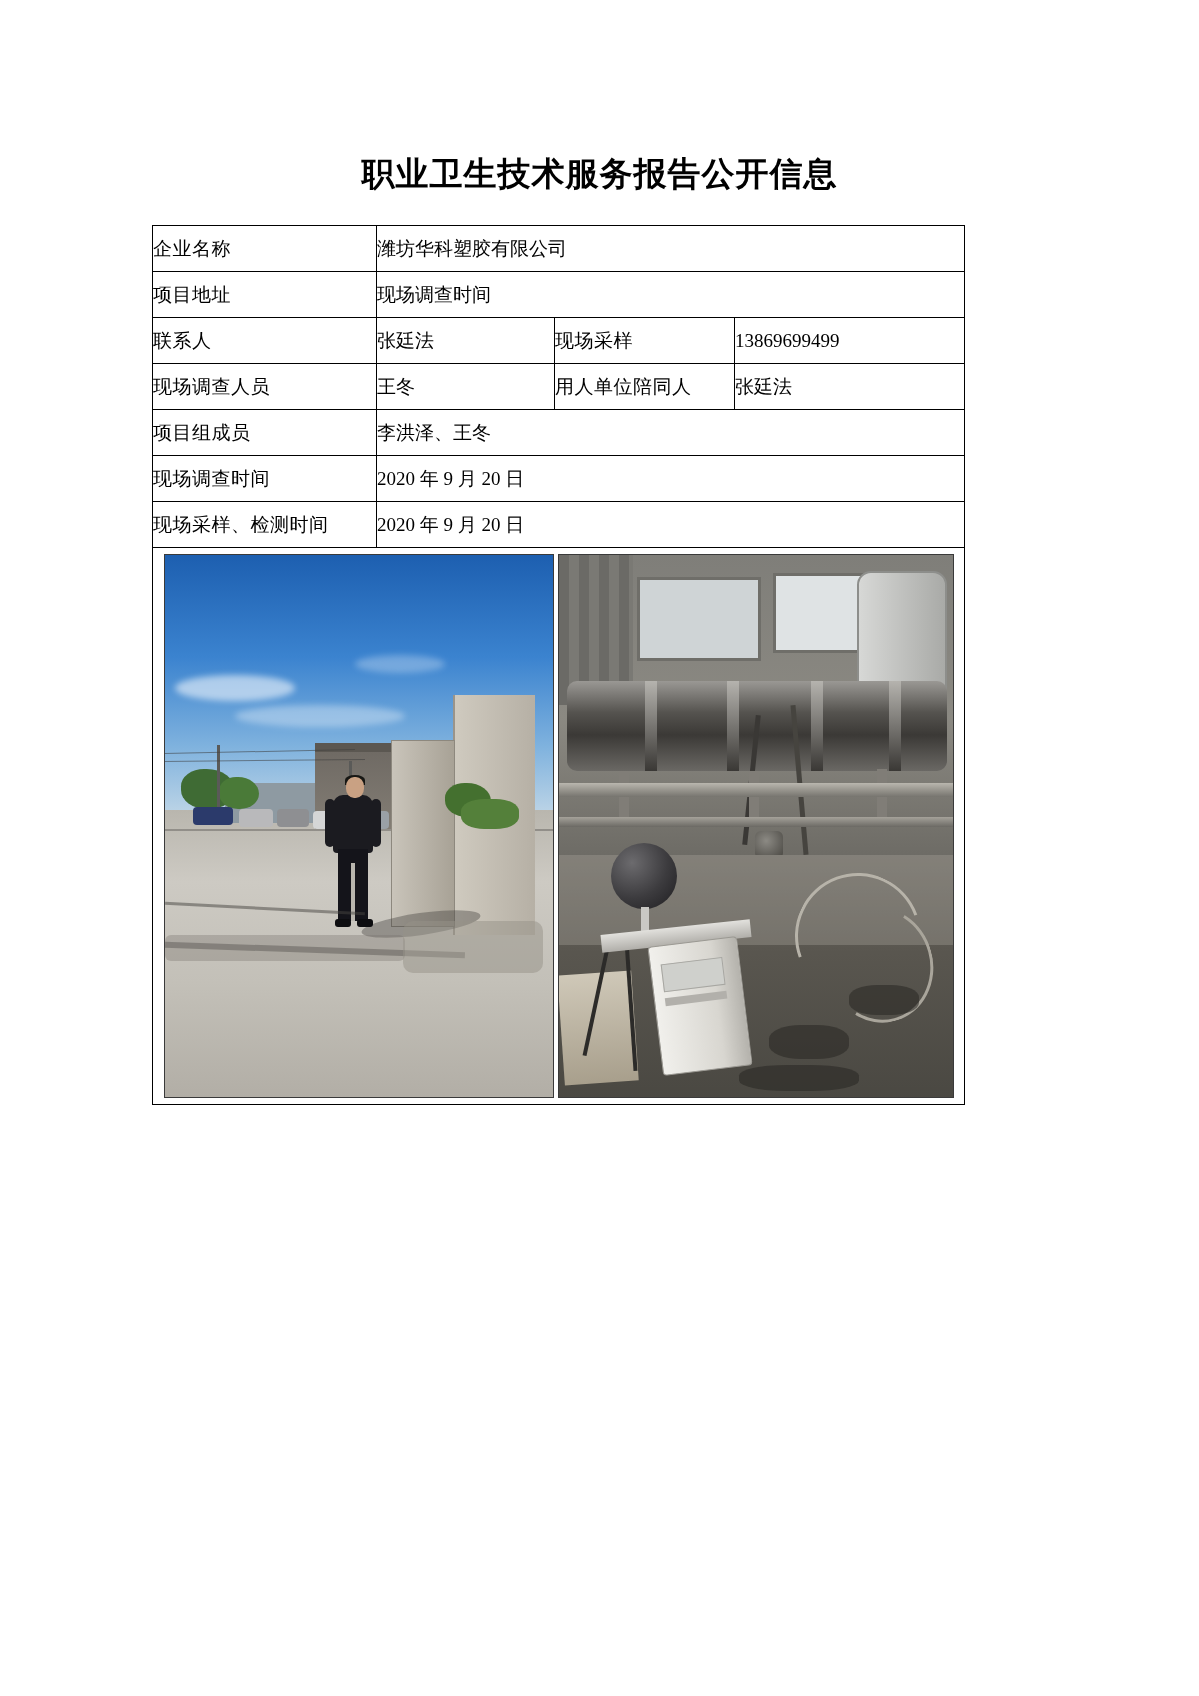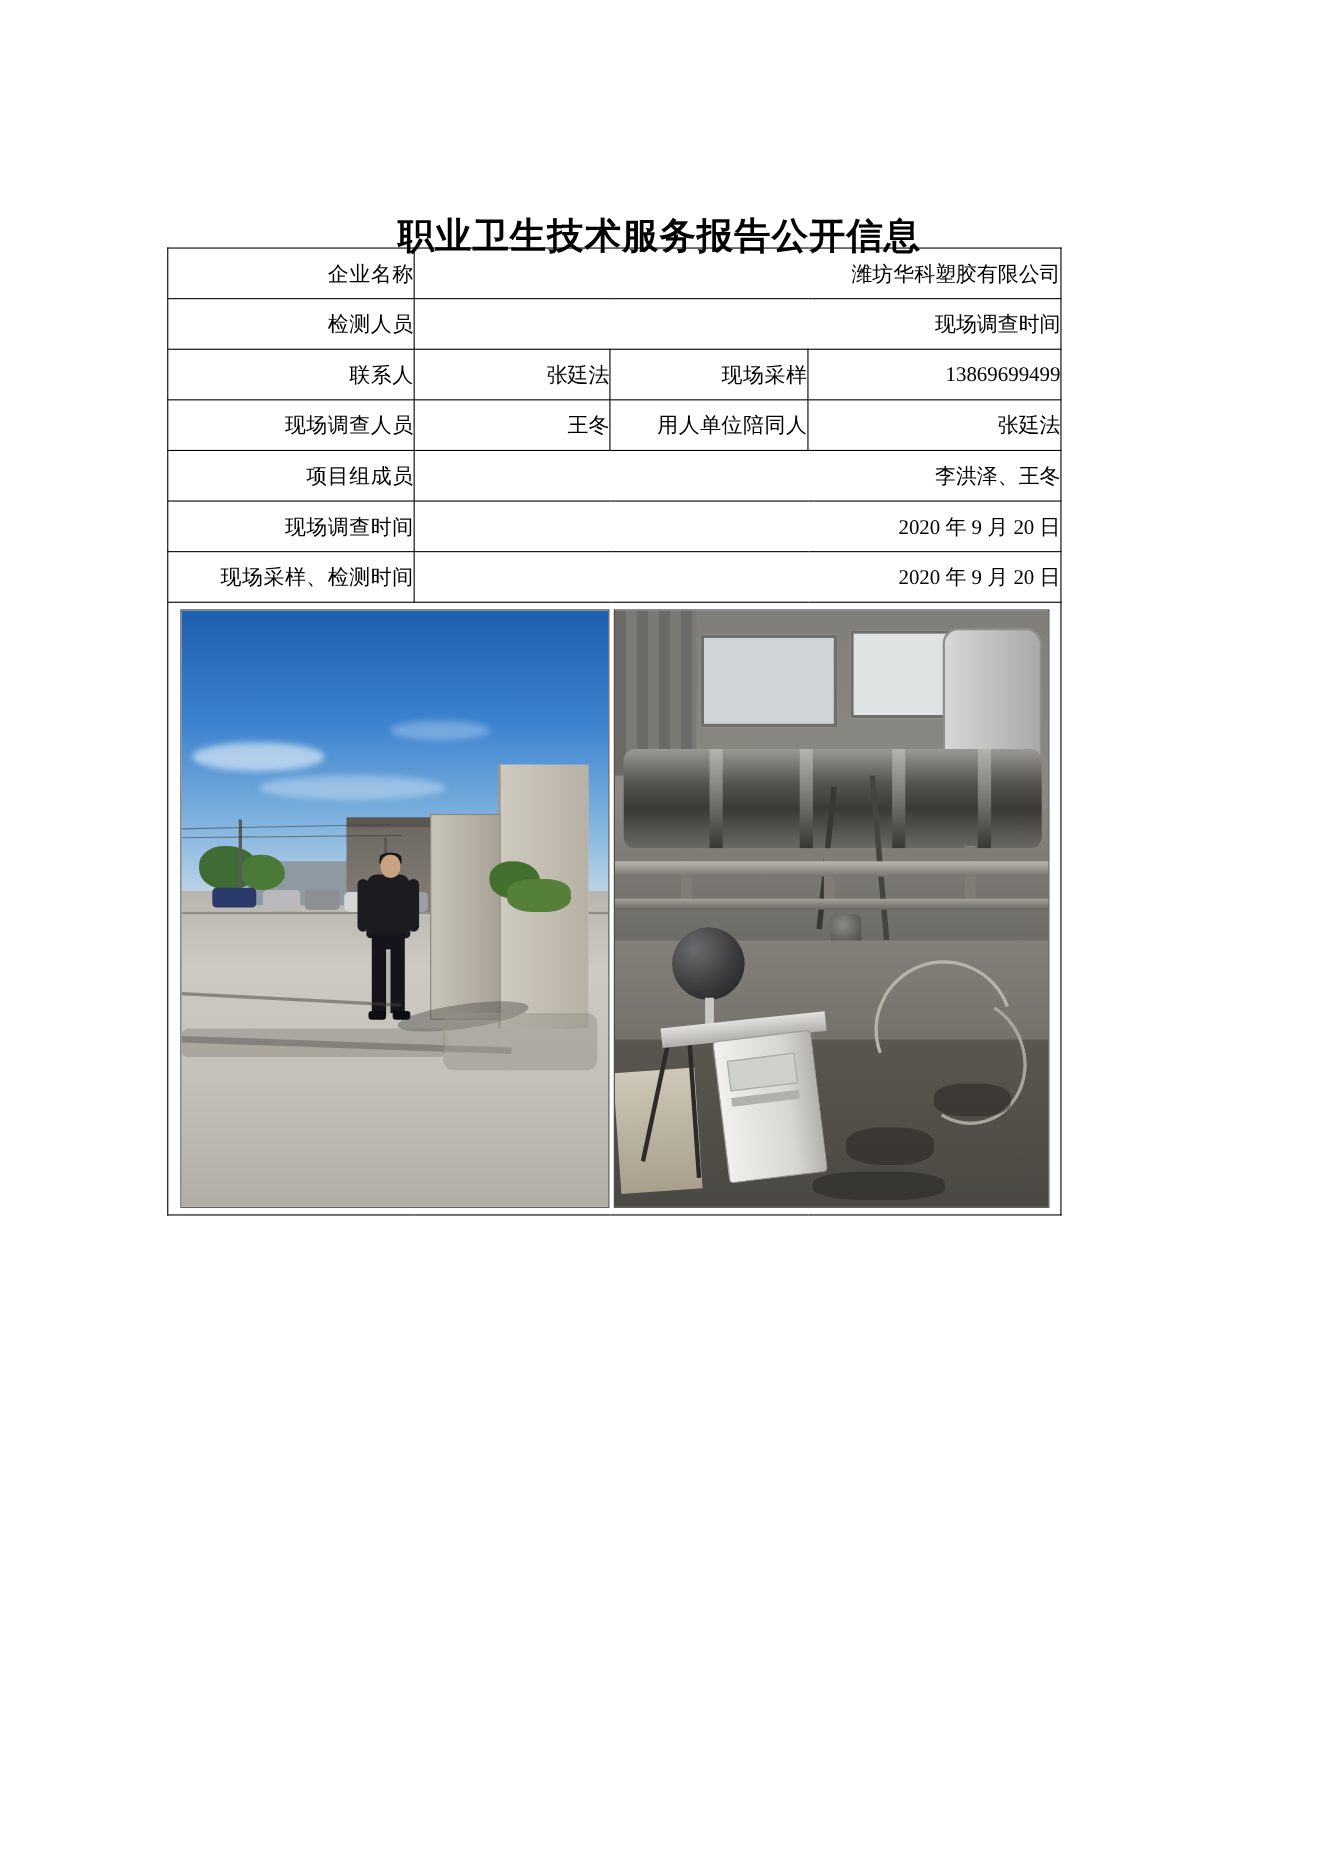--- a/index.html
+++ b/index.html
@@ -24,33 +24,32 @@
   .doc-title {
     position: absolute;
     top: 152px;
     left: 0;
     width: 1199px;
     text-align: center;
     font-size: 33px;
     font-weight: bold;
     letter-spacing: 1px;
     font-family: "Liberation Sans", "DejaVu Sans", sans-serif;
-    margin-top: 40px;
   }
   table.info-table {
     position: absolute;
     top: 225px;
     left: 152px;
     width: 812px;
     border-collapse: collapse;
     table-layout: fixed;
   }
   table.info-table td {
     border: 1.4px solid #000000;
-    text-align: right;
+    text-align: left;
     vertical-align: middle;
     font-size: 19px;
     padding: 0;
     height: 45px;
     font-family: "Liberation Serif", "DejaVu Serif", serif;
   }
   td.label {
     letter-spacing: 0.5px;
   }
   .col-label { width: 224px; }
@@ -357,21 +356,21 @@
       <col class="col-b">
       <col class="col-c">
       <col class="col-d">
     </colgroup>
     <tbody>
       <tr>
         <td class="label">企业名称</td>
         <td colspan="3">潍坊华科塑胶有限公司</td>
       </tr>
       <tr>
-        <td class="label">检测人员</td>
+        <td class="label">项目地址</td>
         <td colspan="3">现场调查时间</td>
       </tr>
       <tr>
         <td class="label">联系人</td>
         <td>张廷法</td>
         <td class="label">现场采样</td>
         <td>13869699499</td>
       </tr>
       <tr>
         <td class="label">现场调查人员</td>

